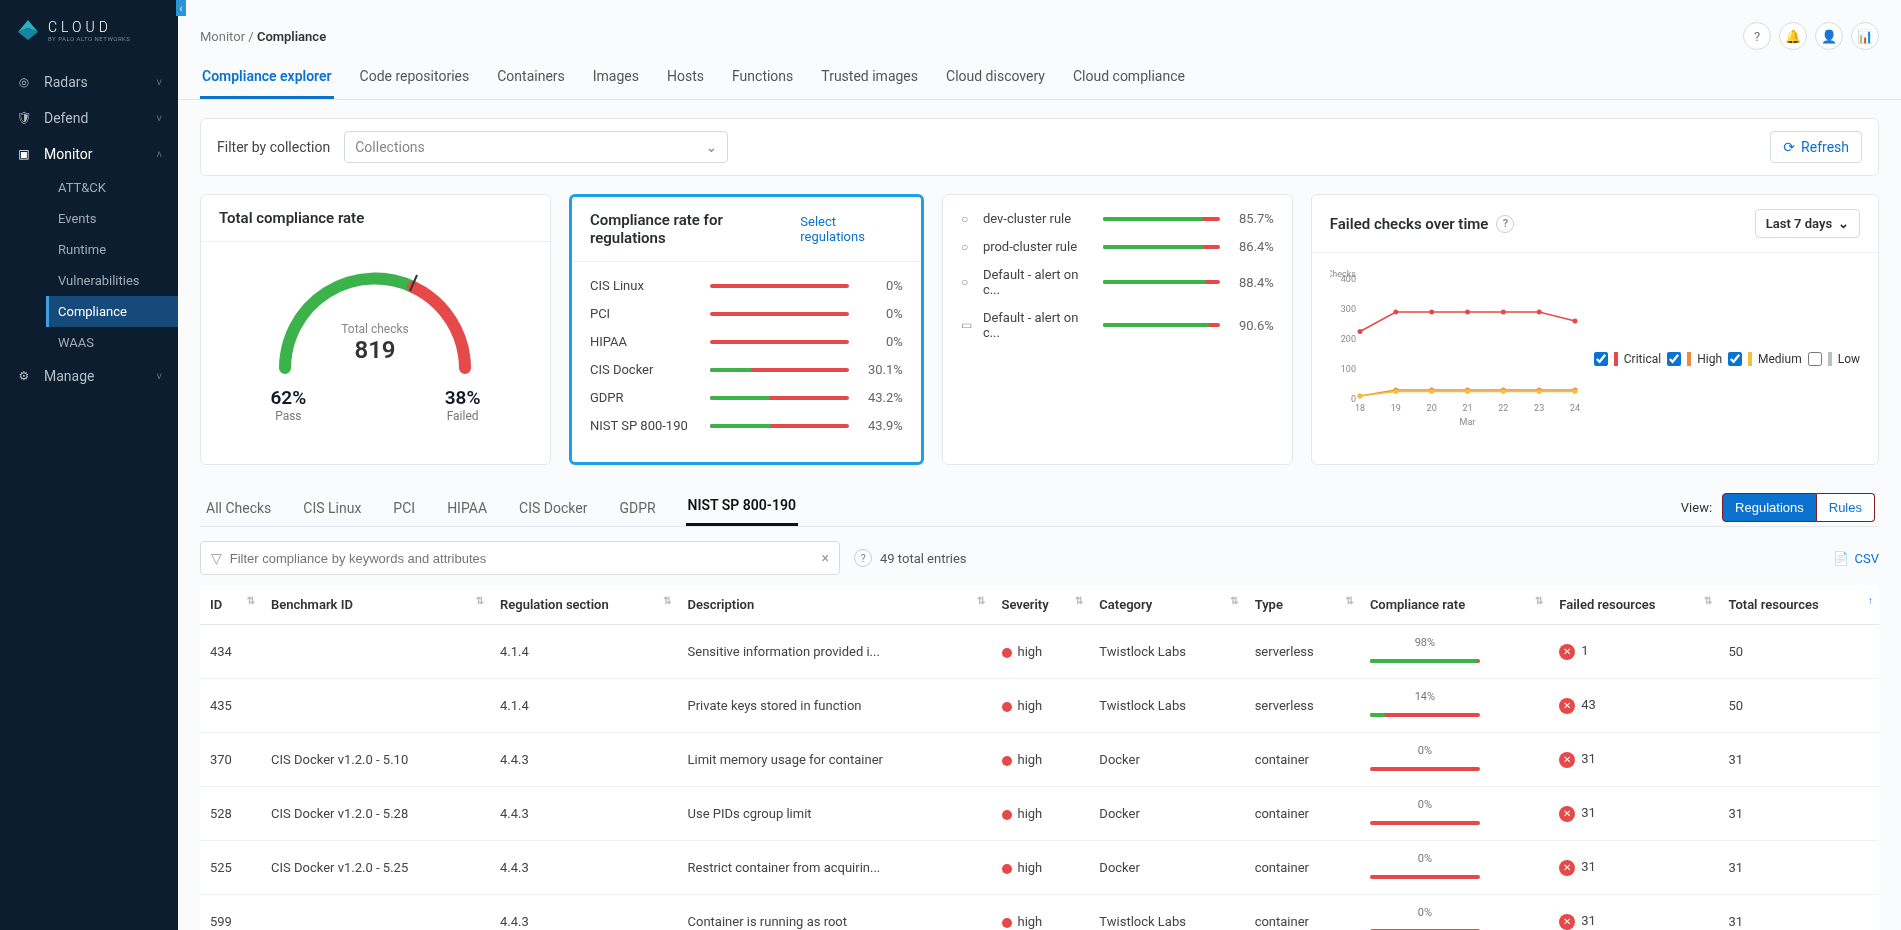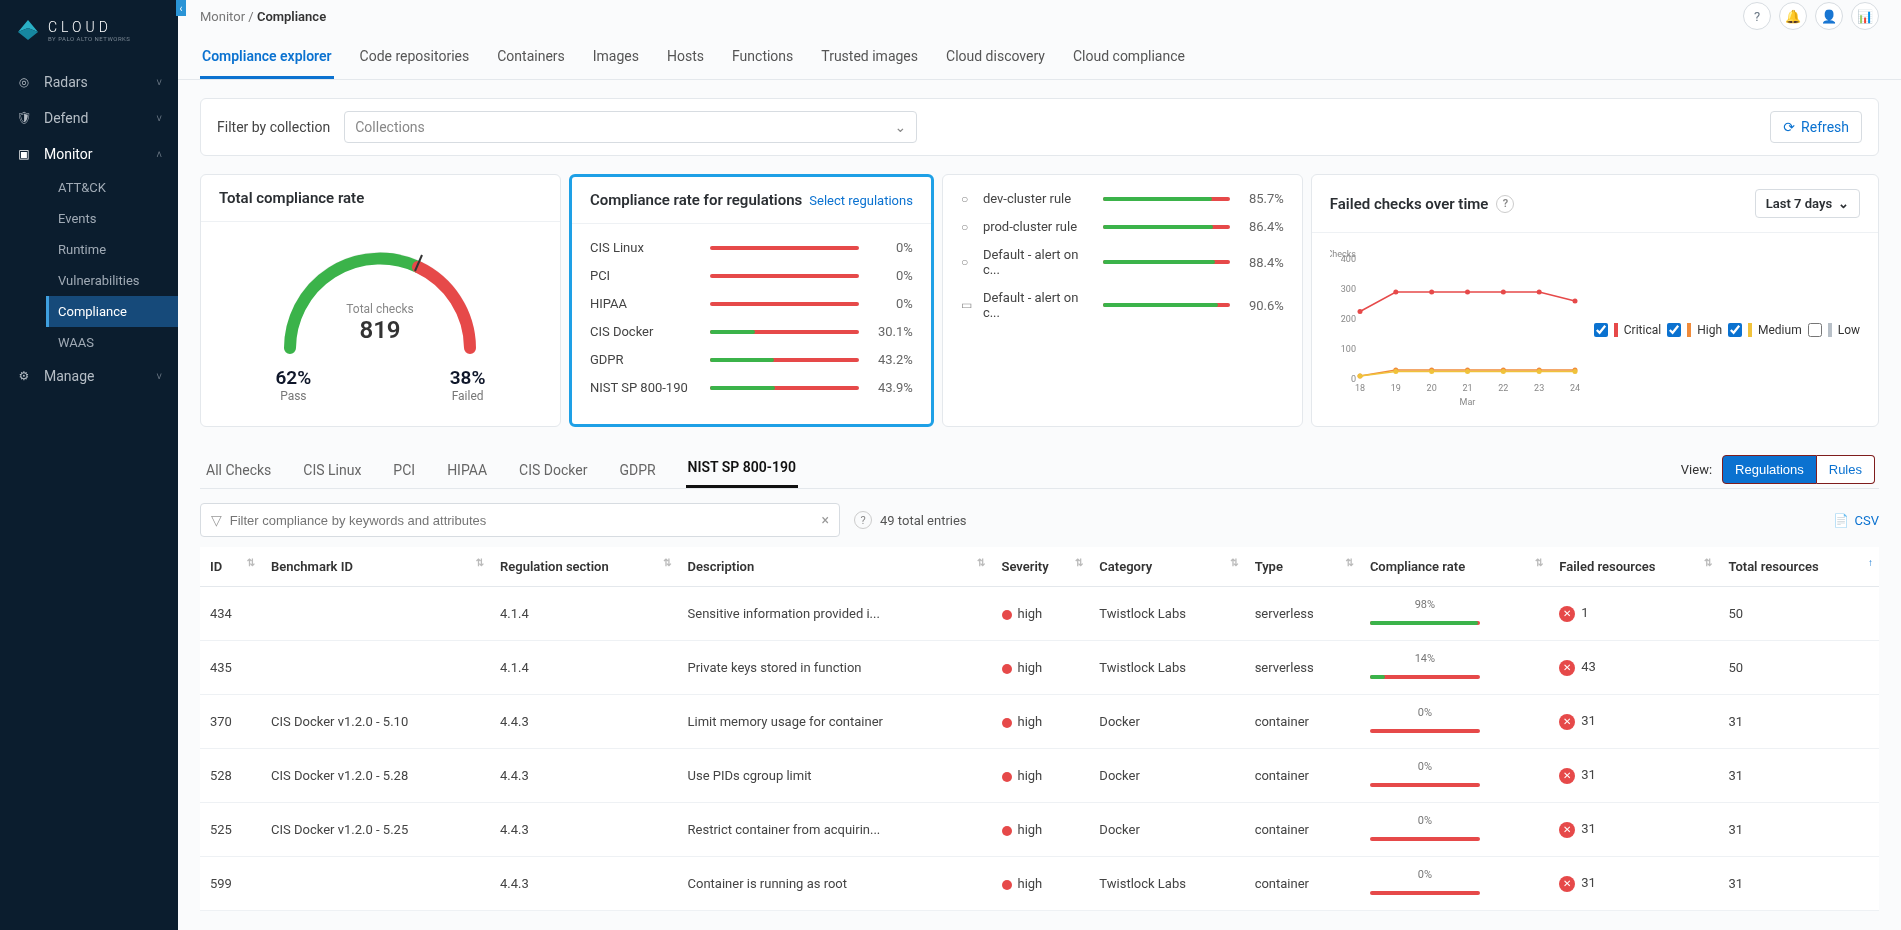--- a/index.html
+++ b/index.html
@@ -18,36 +18,36 @@
 .nav-item { display: flex; align-items: center; padding: 10px 16px; gap: 12px; font-size: 14px; cursor: pointer; }
 .nav-item .chev { margin-left: auto; font-size: 10px; color: #6b7885; }
 .nav-item.active { color: #fff; }
 .nav-sub { padding-left: 46px; }
 .nav-sub .sub-item { padding: 8px 12px; font-size: 13px; cursor: pointer; color: #a0aab5; }
 .nav-sub .sub-item.active { background: #164a7a; color: #fff; border-left: 3px solid #3fa0e0; padding-left: 9px; }
 .nav-icon { width: 16px; height: 16px; display: inline-flex; align-items: center; justify-content: center; font-size: 12px; }
 
 
 .main { flex: 1; display: flex; flex-direction: column; background: #fafbfc; }
-.topbar { display: flex; align-items: center; padding: 2px 22px 0; }
+.topbar { display: flex; align-items: center; padding: 22px 22px 0; }
 .breadcrumb { font-size: 13px; color: #777; }
 .breadcrumb b { color: #333; font-weight: 600; }
 .topbar-icons { margin-left: auto; display: flex; gap: 8px; }
 .topbar-icons .ticon { width: 28px; height: 28px; border: 1px solid #d7dce1; border-radius: 50%; display: flex; align-items: center; justify-content: center; color: #6b7885; cursor: pointer; background: #fff; font-size: 13px; }
 .tabs { display: flex; gap: 24px; padding: 12px 22px 0; border-bottom: 1px solid #e4e8ec; }
 .tabs .tab { padding: 6px 2px 12px; font-size: 14px; color: #555; cursor: pointer; }
 .tabs .tab.active { color: #0b72d0; font-weight: 600; border-bottom: 3px solid #0b72d0; }
 
 .content { padding: 18px 22px; overflow-y: auto; flex: 1; }
 .filter-row { display: flex; align-items: center; gap: 14px; background: #fff; border: 1px solid #e4e8ec; border-radius: 6px; padding: 12px 16px; }
 .filter-label { font-size: 14px; color: #444; }
-.collections { width: 573px; border: 1px solid #d7dce1; border-radius: 4px; padding: 7px 10px; color: #888; display: flex; justify-content: space-between; cursor: pointer; background:#fff; }
+.collections { width: 384px; border: 1px solid #d7dce1; border-radius: 4px; padding: 7px 10px; color: #888; display: flex; justify-content: space-between; cursor: pointer; background:#fff; }
 .refresh { margin-left: auto; border: 1px solid #d7dce1; border-radius: 4px; padding: 7px 12px; color: #0b72d0; display: flex; align-items: center; gap: 6px; cursor: pointer; background: #fff; }
 
-.cards { display: flex; gap: 8px; margin-top: 18px; }
+.cards { display: flex; gap: 18px; margin-top: 18px; }
 .card { background: #fff; border: 1px solid #e4e8ec; border-radius: 6px; flex: 1; display: flex; flex-direction: column; }
 .card.highlighted { border: 3px solid #1ea0e6; }
 .card-hd { padding: 14px 18px; border-bottom: 1px solid #eef1f4; display: flex; align-items: center; justify-content: space-between; font-size: 15px; font-weight: 600; color: #2b2f33; }
 .card-hd .link { font-size: 13px; font-weight: 400; color: #0b72d0; cursor: pointer; }
 .card-body { padding: 16px 18px; flex: 1; }
 
 
 .gauge-card .card-body { display: flex; flex-direction: column; align-items: center; }
 .gauge-labels { display: flex; justify-content: space-between; width: 210px; margin-top: 8px; }
 .gauge-labels div { text-align: center; }

